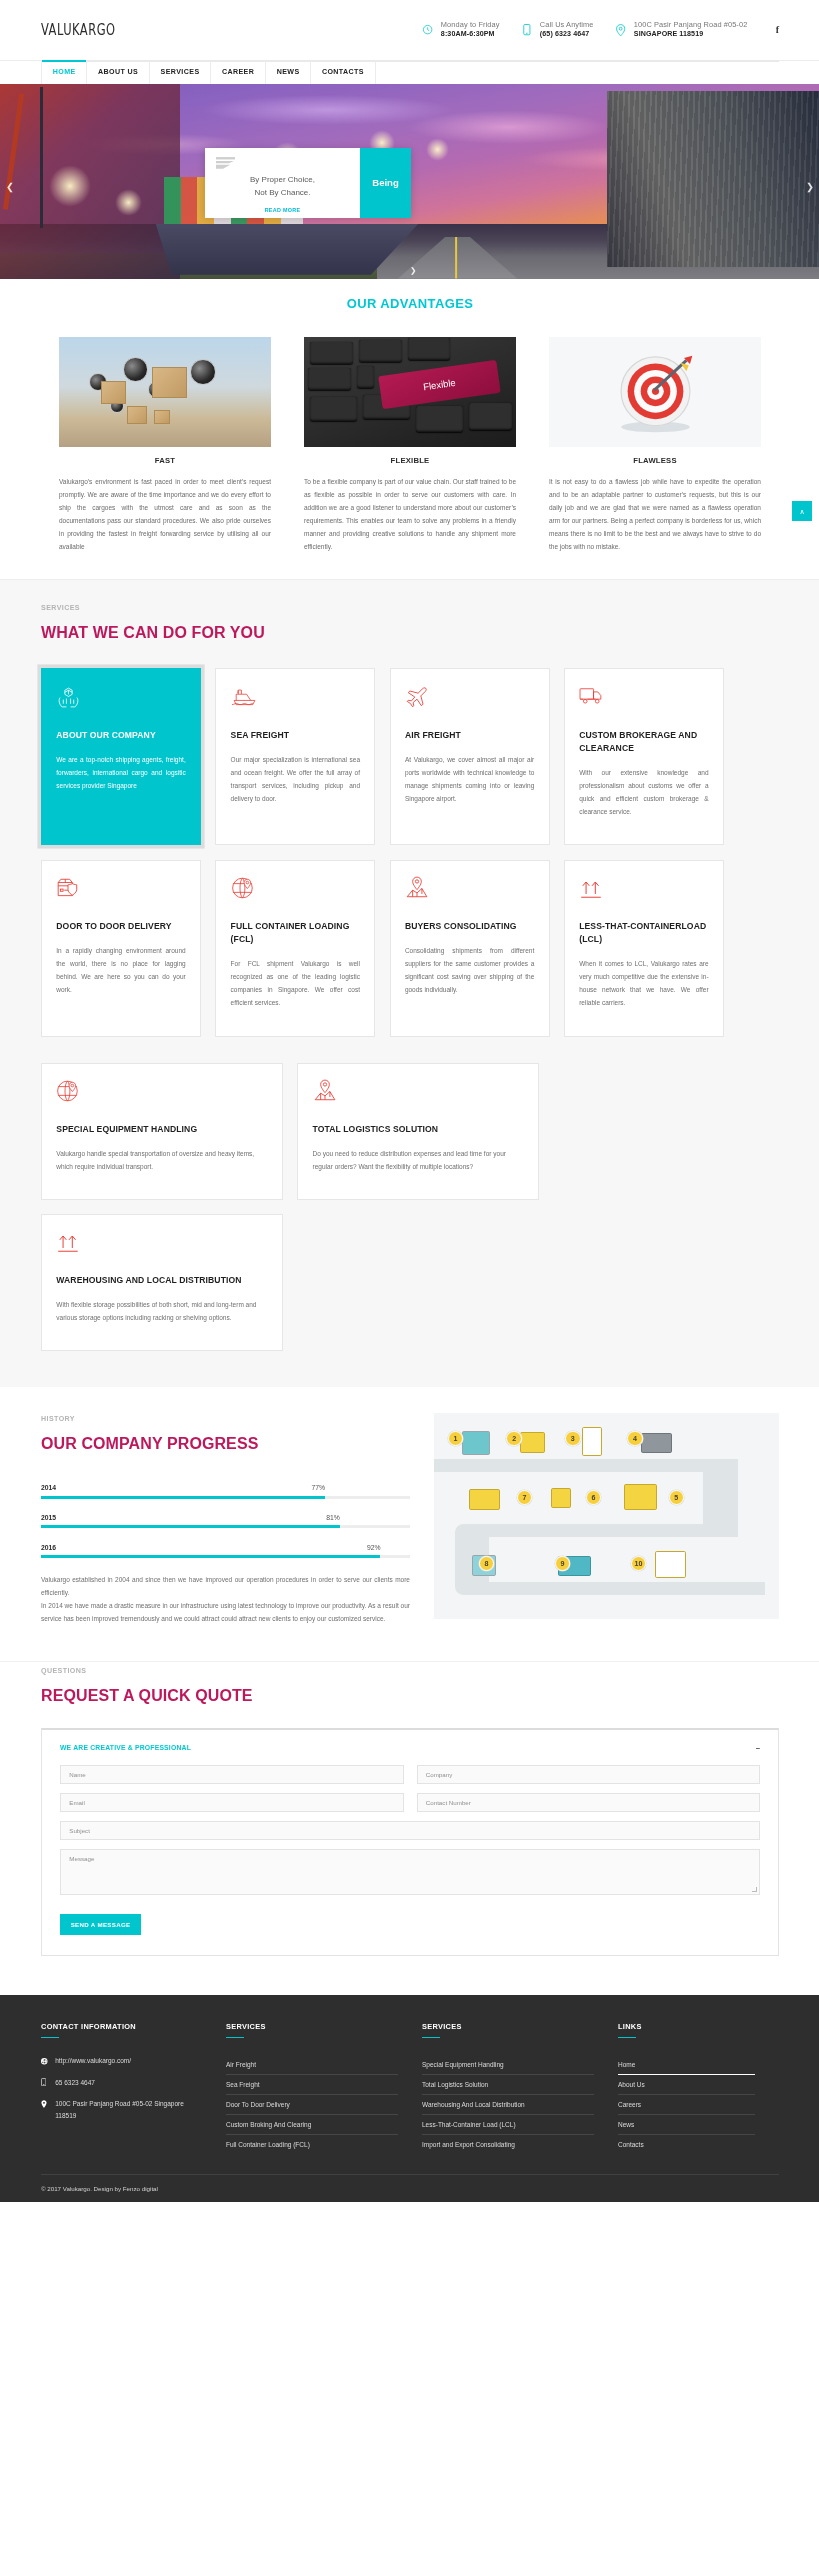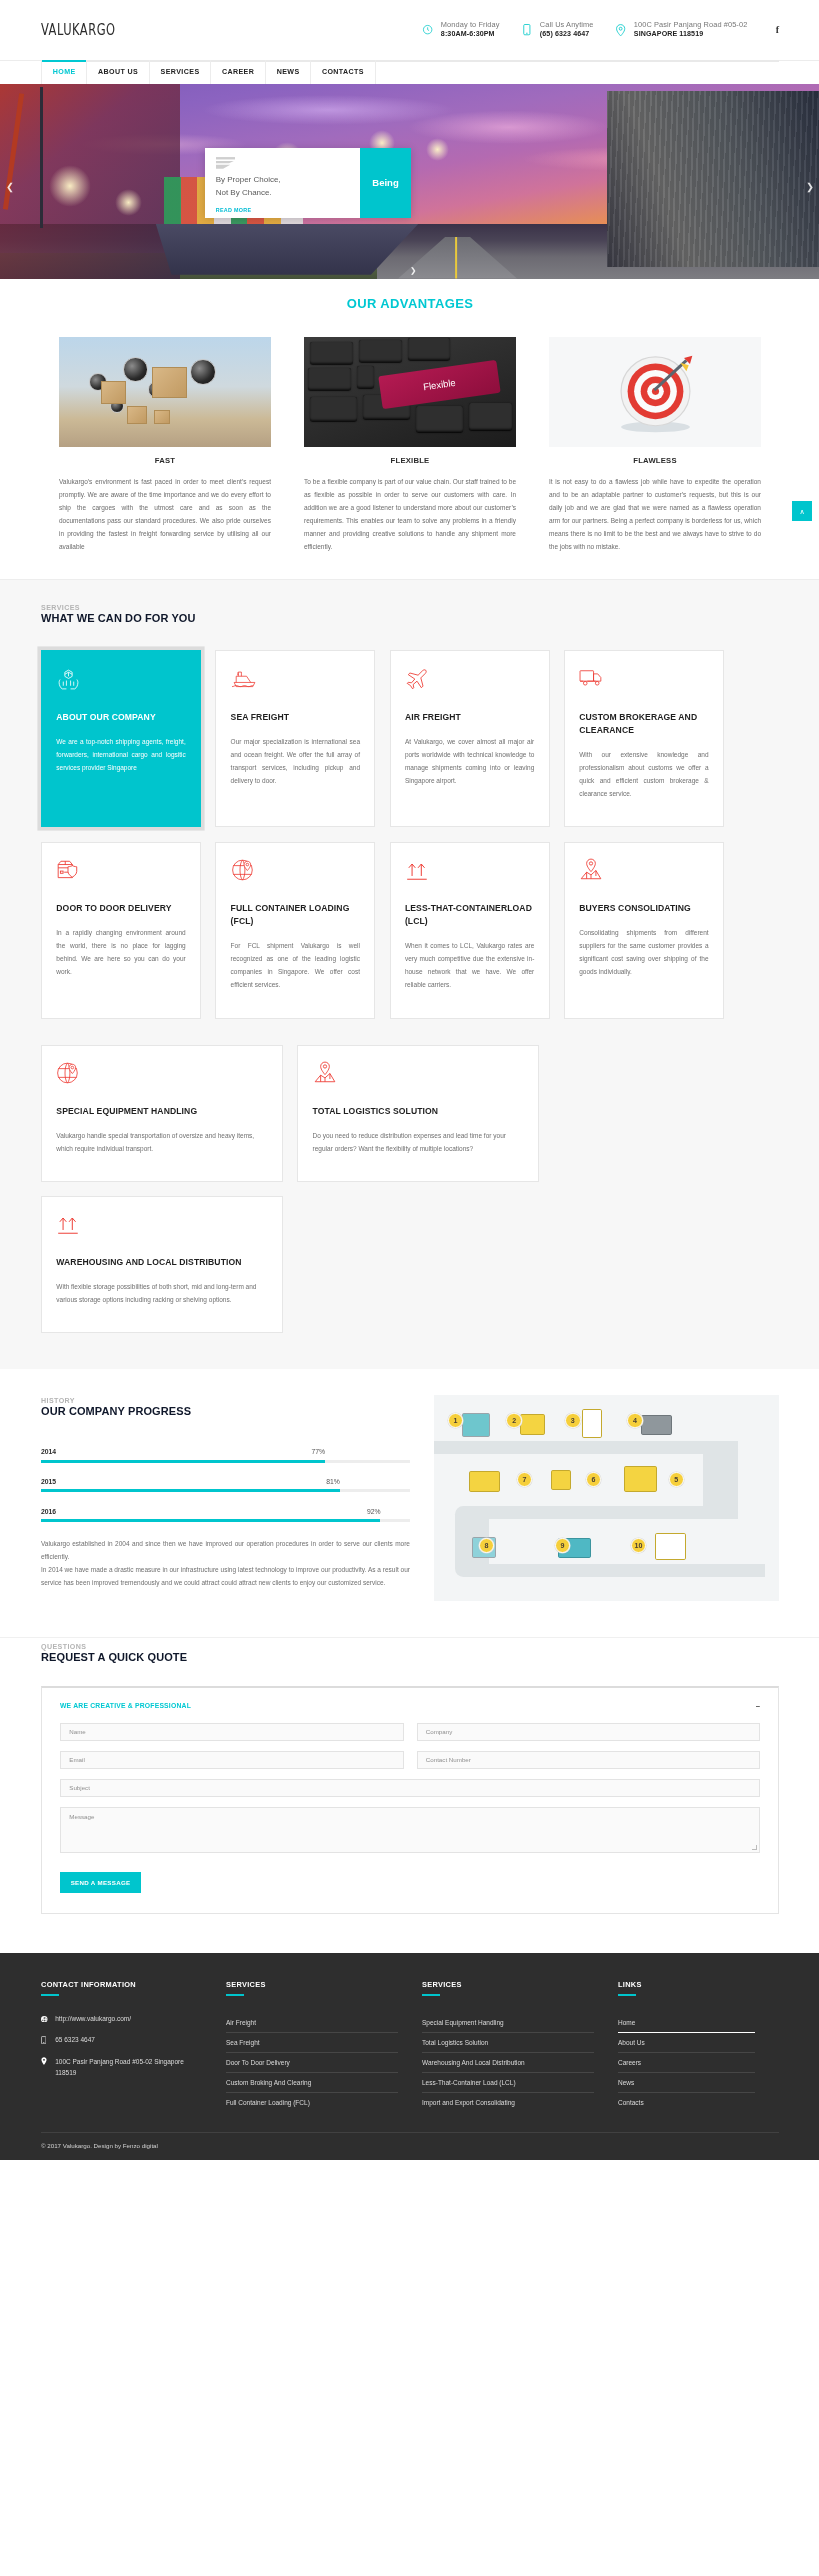--- a/index.html
+++ b/index.html
@@ -42,21 +42,21 @@
   }
   .nav-item:first-child { border-left: 0.6px solid #ececec; color: #00c8d2; }
   .nav-item.active::before {
     content:""; position:absolute; top:-0.6px; left:0; right:0; height: 1.8px; background: #00c8d2;
   }
   .nav-item::before { content:""; position:absolute; top:-0.6px; left:0; right:0; height: 1.8px; background: #e9e9e9; }
   .nav-item.active::before { background: #00c8d2; }
   .nav-spacer { flex: 1; border-right:none; }
 
   
-  .hero { position: relative; height: 195px; overflow: hidden; }
+  .hero { position: relative; height: 195px; overflow: hidden; text-align: center; }
   .hero-bg { position:absolute; inset:0; }
   .sky { position:absolute; left:0; top:0; width:100%; height:74%;
     background: linear-gradient(170deg,#7e5ab8 0%, #8b63c0 18%, #a06bbd 38%, #b46ab1 55%, #d0739a 70%, #e78f54 86%, #f0a93a 100%); }
   .sky:after{content:"";position:absolute;inset:0;
     background:
       radial-gradient(ellipse 143px 24px at 62% 30%, rgba(255,190,230,.55), transparent 70%),
       radial-gradient(ellipse 179px 21.4px at 40% 18%, rgba(230,195,255,.5), transparent 70%),
       radial-gradient(ellipse 167px 18px at 78% 52%, rgba(255,170,190,.5), transparent 70%),
       radial-gradient(ellipse 119px 15.5px at 20% 42%, rgba(255,200,225,.4), transparent 70%);}
   .ground { position:absolute; left:0; bottom:0; width:100%; height:28%;
@@ -115,22 +115,22 @@
   .adv-text { font-size: 6.5px; line-height: 2.0; color:#6b6b6b; text-align: justify;
     font-family:"Liberation Sans Narrow","Liberation Sans",sans-serif; }
 
   .scroll-top { position:absolute; right: 0; top: 0; width: 20px; height: 20px; background:#00c5cd; color:#fff;
     display:flex; align-items:center; justify-content:center; font-size: 7.1px; }
 
   
   .services { background:#f7f7f7; padding: 24px 0 36px; border-top:0.6px solid #ededed; }
   .kicker { font-family:"Liberation Sans Narrow","Liberation Sans",sans-serif; font-size: 7.1px; color:#b4b4b4;
     font-weight:700; letter-spacing:0.4px; }
-  .h2 { font-family:"Liberation Sans Narrow","Liberation Sans",sans-serif; font-size: 11px; color:#0f172a;
-    font-weight:700; letter-spacing:0.1px; margin-top: 0; }
+  .h2 { font-family:"Liberation Sans Narrow","Liberation Sans",sans-serif; font-size: 16px; color:#be185d;
+    font-weight:700; letter-spacing:0.1px; margin-top: 12px; }
   .grid { display:flex; flex-wrap: wrap; gap: 14.3px; margin-top: 26px; }
   .card { width: 160px; background:#fff; border:0.6px solid #e6e6e6; padding: 15.5px 14.3px 15.5px; min-height: 177px; }
   .card.row3 { min-height: 137px; }
   .card.accent { background:#00c5cd; border-color:#00c5cd; box-shadow: 0 0 0 3.6px #dcdcdc; }
   .card-icon { height: 27px; color:#ee3b33; margin-bottom: 16.7px; }
   .card.accent .card-icon { color:#fff; }
   .card-title { font-family:"Liberation Sans Narrow","Liberation Sans",sans-serif; font-weight:700;
     font-size: 8.6px; color:#1f1f1f; line-height: 1.55; letter-spacing:0.1px; margin-bottom: 10.7px; }
   .card.accent .card-title { color:#fff; }
   .card-text { font-family:"Liberation Sans Narrow","Liberation Sans",sans-serif; font-size: 6.5px;
@@ -428,37 +428,37 @@
             <div class="card-icon"><svg width="24" height="24" viewBox="0 0 44 44" fill="none" stroke="currentColor" stroke-width="1.5">
                 <circle cx="21" cy="22" r="18"></circle>
                 <path d="M21 4c-6 5-6 31 0 36M21 4c6 5 6 31 0 36M4 14h34M4 30h34"></path>
                 <path d="M30 6c-3.3 0-6 2.7-6 6 0 4.5 6 11 6 11s6-6.5 6-11c0-3.3-2.7-6-6-6z" fill="#fff"></path>
                 <circle cx="30" cy="12" r="2.4"></circle>
               </svg></div>
             <div class="card-title">FULL CONTAINER LOADING (FCL)</div>
             <div class="card-text">For FCL shipment Valukargo is well recognized as one of the leading logistic companies in Singapore. We offer cost efficient services.</div>
           </div>
           <div class="card">
-            <div class="card-icon"><svg width="25" height="24" viewBox="0 0 46 42" fill="none" stroke="currentColor" stroke-width="1.8">
-                <path d="M13 32V10M13 10l-6 7M13 10l6 7"></path>
-                <path d="M30 32V10M30 10l-6 7M30 10l6 7"></path>
-                <path d="M4 38h36"></path>
-              </svg></div>
-            <div class="card-title">LESS-THAT-CONTAINERLOAD (LCL)</div>
-            <div class="card-text">When it comes to LCL, Valukargo rates are very much competitive due the extensive in-house network that we have. We offer reliable carriers.</div>
-          </div>
-          <div class="card">
             <div class="card-icon"><svg width="24" height="24" viewBox="0 0 44 44" fill="none" stroke="currentColor" stroke-width="1.6">
                 <path d="M4 38l10-12 8 5 9-8 9 15z"></path>
                 <path d="M14 26v12M22 31v7M31 23v10"></path>
                 <path d="M22 2c-4.4 0-8 3.6-8 8 0 6 8 15 8 15s8-9 8-15c0-4.4-3.6-8-8-8z" fill="#fff"></path>
                 <circle cx="22" cy="10" r="3"></circle>
               </svg></div>
             <div class="card-title">BUYERS CONSOLIDATING</div>
             <div class="card-text">Consolidating shipments from different suppliers for the same customer provides a significant cost saving over shipping of the goods individually.</div>
+          </div>
+          <div class="card">
+            <div class="card-icon"><svg width="25" height="24" viewBox="0 0 46 42" fill="none" stroke="currentColor" stroke-width="1.8">
+                <path d="M13 32V10M13 10l-6 7M13 10l6 7"></path>
+                <path d="M30 32V10M30 10l-6 7M30 10l6 7"></path>
+                <path d="M4 38h36"></path>
+              </svg></div>
+            <div class="card-title">LESS-THAT-CONTAINERLOAD (LCL)</div>
+            <div class="card-text">When it comes to LCL, Valukargo rates are very much competitive due the extensive in-house network that we have. We offer reliable carriers.</div>
           </div>
         </div>
       <div class="grid" id="services-wide-grid">
           <div class="card wide row3">
             <div class="card-icon"><svg width="24" height="24" viewBox="0 0 44 44" fill="none" stroke="currentColor" stroke-width="1.5">
                 <circle cx="21" cy="22" r="18"></circle>
                 <path d="M21 4c-6 5-6 31 0 36M21 4c6 5 6 31 0 36M4 14h34M4 30h34"></path>
                 <path d="M30 6c-3.3 0-6 2.7-6 6 0 4.5 6 11 6 11s6-6.5 6-11c0-3.3-2.7-6-6-6z" fill="#fff"></path>
                 <circle cx="30" cy="12" r="2.4"></circle>
               </svg></div>

